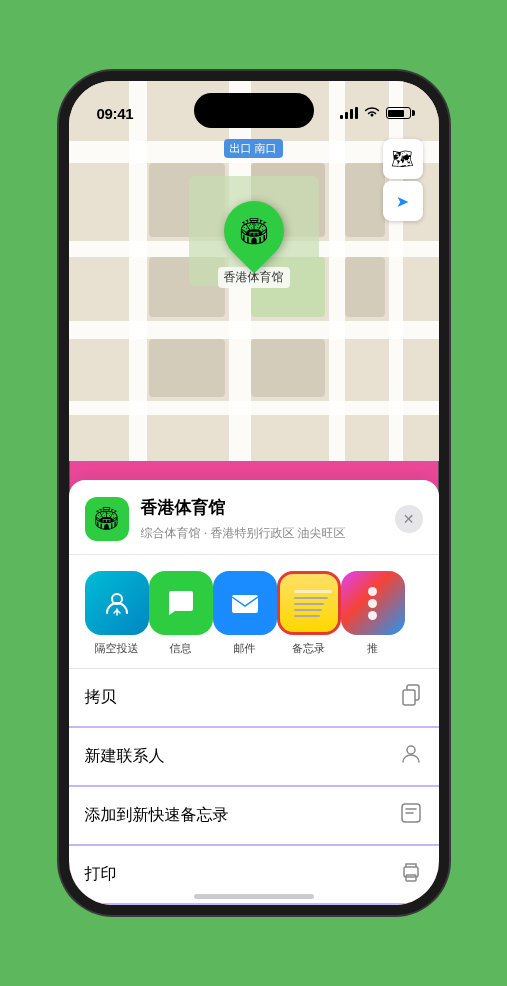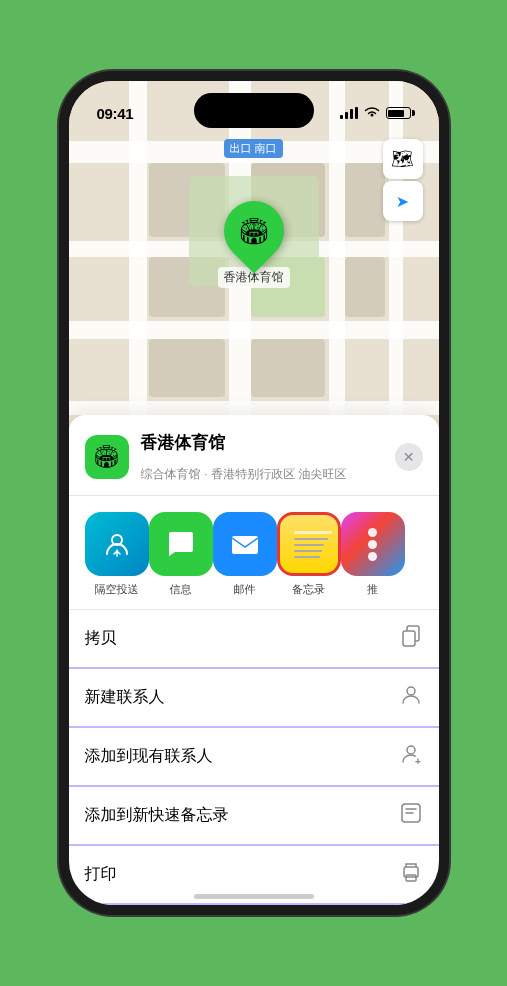--- a/index.html
+++ b/index.html
@@ -238,21 +238,22 @@
 
     .venue-name {
       font-size: 17px;
       font-weight: 600;
       color: #000;
     }
 
     .venue-desc {
       font-size: 12px;
       color: #888;
-      margin-top: 12px;
+      margin-top: 6px;
+      font-family: Liberation Serif, serif;
     }
 
     .close-btn {
       width: 28px;
       height: 28px;
       background: #e5e5ea;
       border-radius: 50%;
       display: flex;
       align-items: center;
       justify-content: center;
@@ -512,31 +513,20 @@
       <div class="menu-item">
         <span class="menu-item-text">新建联系人</span>
         <span class="menu-item-icon">
           <svg width="24" height="24" viewBox="0 0 24 24" fill="none">
             <circle cx="12" cy="8" r="4" stroke="#888" stroke-width="1.5"></circle>
             <path d="M4 20c0-4 3.6-7 8-7s8 3 8 7" stroke="#888" stroke-width="1.5" stroke-linecap="round"></path>
           </svg>
         </span>
       </div>
 
-      <div class="menu-item">
-        <span class="menu-item-text">添加到现有联系人</span>
-        <span class="menu-item-icon">
-          <svg width="24" height="24" viewBox="0 0 24 24" fill="none">
-            <circle cx="12" cy="8" r="4" stroke="#888" stroke-width="1.5"></circle>
-            <path d="M4 20c0-4 3.6-7 8-7s8 3 8 7" stroke="#888" stroke-width="1.5" stroke-linecap="round"></path>
-            <circle cx="19" cy="19" r="5" fill="white" stroke="#888" stroke-width="0"></circle>
-            <text x="16" y="23" font-size="10" fill="#888" font-weight="600">+</text>
-          </svg>
-        </span>
-      </div>
 
       <div class="menu-item">
         <span class="menu-item-text">添加到新快速备忘录</span>
         <span class="menu-item-icon">
           <svg width="24" height="24" viewBox="0 0 24 24" fill="none">
             <rect x="3" y="3" width="18" height="18" rx="3" stroke="#888" stroke-width="1.5"></rect>
             <path d="M7 8h10M7 12h7" stroke="#888" stroke-width="1.5" stroke-linecap="round"></path>
           </svg>
         </span>
       </div>

